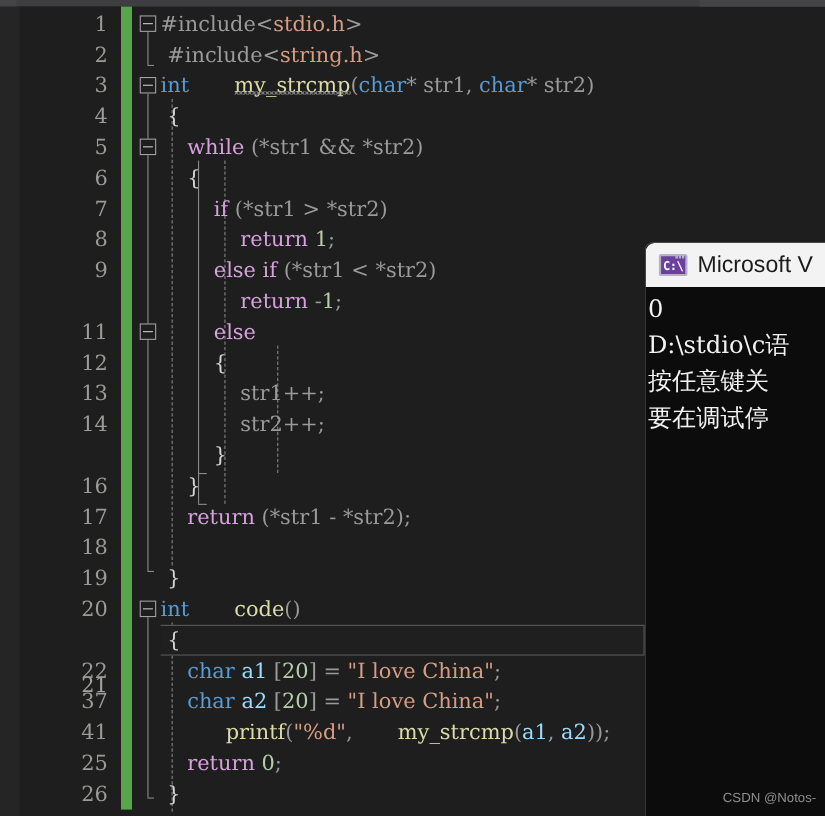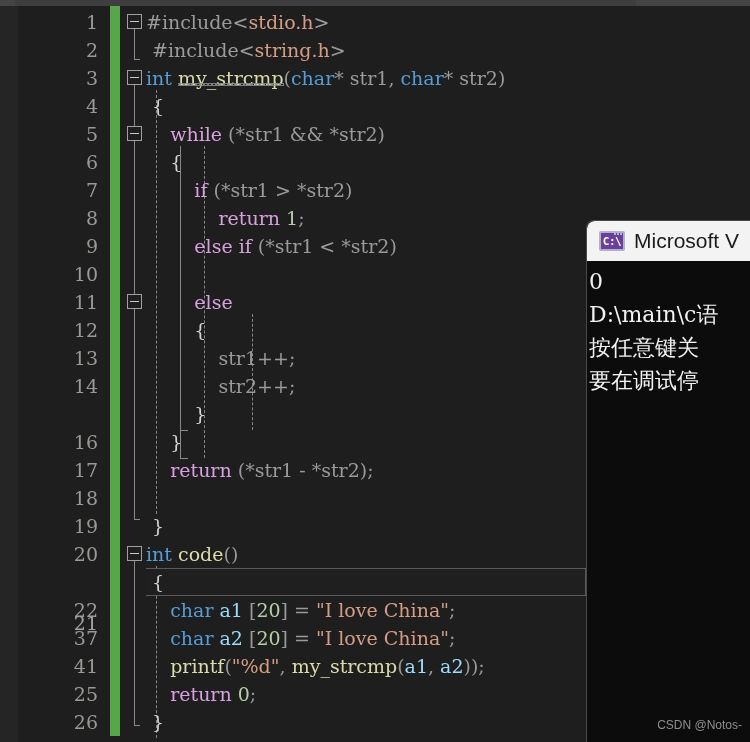--- a/index.html
+++ b/index.html
@@ -129,21 +129,21 @@
     top: 0;
     height: 28px;
     width: 450px;
     border: 1px solid #5a5a5a;
     background: #1f1f1f;
   }
 
   
   .k   { color: #d8a0df; }   
   .t   { color: #569cd6; }   
-  .fn  { color: #dcdcaa; }   
+  .fn  { color: #dcdcaa; margin-left: 35px; }   
   .var { color: #9cdcfe; }   
   .num { color: #b5cea8; }   
   .str { color: #d69d85; }   
   .pp  { color: #9b9b9b; }   
   .ppk { color: #d69d85; }   
   .pun { color: #d4d4d4; }   
   .gry { color: #9a9a9a; }
 
   
   .squiggle {
@@ -254,21 +254,20 @@
   <div class="gutter">
     <div class="ln" style="top:2px">1</div>
     <div class="ln" style="top:30px">2</div>
     <div class="ln" style="top:58px">3</div>
     <div class="ln" style="top:86px">4</div>
     <div class="ln" style="top:114px">5</div>
     <div class="ln" style="top:142px">6</div>
     <div class="ln" style="top:170px">7</div>
     <div class="ln" style="top:198px">8</div>
     <div class="ln" style="top:226px">9</div>
-    <div class="ln" style="top:254px">10</div>
     <div class="ln" style="top:282px">11</div>
     <div class="ln" style="top:310px">12</div>
     <div class="ln" style="top:338px">13</div>
     <div class="ln" style="top:366px">14</div>
     <div class="ln" style="top:422px">16</div>
     <div class="ln" style="top:450px">17</div>
     <div class="ln" style="top:478px">18</div>
     <div class="ln" style="top:506px">19</div>
     <div class="ln" style="top:534px">20</div>
     <div class="ln current" style="top:562px">21</div>
@@ -324,20 +323,21 @@
     <div class="code-line" style="top:114px"><span class="pun">&nbsp;&nbsp;&nbsp;&nbsp;</span><span class="k">while</span><span class="gry"> (*</span><span class="gry">str1</span><span class="gry"> &amp;&amp; *</span><span class="gry">str2</span><span class="gry">)</span></div>
 
     <div class="code-line" style="top:142px"><span class="pun">&nbsp;&nbsp;&nbsp;&nbsp;{</span></div>
 
     <div class="code-line" style="top:170px"><span class="pun">&nbsp;&nbsp;&nbsp;&nbsp;&nbsp;&nbsp;&nbsp;&nbsp;</span><span class="k">if</span><span class="gry"> (*</span><span class="gry">str1</span><span class="gry"> &gt; *</span><span class="gry">str2</span><span class="gry">)</span></div>
 
     <div class="code-line" style="top:198px"><span class="pun">&nbsp;&nbsp;&nbsp;&nbsp;&nbsp;&nbsp;&nbsp;&nbsp;&nbsp;&nbsp;&nbsp;&nbsp;</span><span class="k">return</span><span class="pun"> </span><span class="num">1</span><span class="gry">;</span></div>
 
     <div class="code-line" style="top:226px"><span class="pun">&nbsp;&nbsp;&nbsp;&nbsp;&nbsp;&nbsp;&nbsp;&nbsp;</span><span class="k">else</span><span class="pun"> </span><span class="k">if</span><span class="gry"> (*</span><span class="gry">str1</span><span class="gry"> &lt; *</span><span class="gry">str2</span><span class="gry">)</span></div>
 
+    <div class="code-line" style="top:254px"><span class="pun">&nbsp;&nbsp;&nbsp;&nbsp;&nbsp;&nbsp;&nbsp;&nbsp;&nbsp;&nbsp;&nbsp;&nbsp;</span><span class="k">return</span><span class="pun"> </span><span class="gry">-</span><span class="num">1</span><span class="gry">;</span></div>
 
     <div class="code-line" style="top:282px"><span class="pun">&nbsp;&nbsp;&nbsp;&nbsp;&nbsp;&nbsp;&nbsp;&nbsp;</span><span class="k">else</span></div>
 
     <div class="code-line" style="top:310px"><span class="pun">&nbsp;&nbsp;&nbsp;&nbsp;&nbsp;&nbsp;&nbsp;&nbsp;{</span></div>
 
     <div class="code-line" style="top:338px"><span class="pun">&nbsp;&nbsp;&nbsp;&nbsp;&nbsp;&nbsp;&nbsp;&nbsp;&nbsp;&nbsp;&nbsp;&nbsp;</span><span class="gry">str1++;</span></div>
 
     <div class="code-line" style="top:366px"><span class="pun">&nbsp;&nbsp;&nbsp;&nbsp;&nbsp;&nbsp;&nbsp;&nbsp;&nbsp;&nbsp;&nbsp;&nbsp;</span><span class="gry">str2++;</span></div>
 
     <div class="code-line" style="top:394px"><span class="pun">&nbsp;&nbsp;&nbsp;&nbsp;&nbsp;&nbsp;&nbsp;&nbsp;}</span></div>
@@ -368,21 +368,21 @@
   <div class="console-window">
     <div class="console-titlebar">
       <div class="cmd-icon">
         <div class="dots"></div>
         <span class="glyph">C:\</span>
       </div>
       <span class="console-title">Microsoft V</span>
     </div>
     <div class="console-body">
       <div class="console-line">0</div>
-      <div class="console-line">D:\main\c语</div>
+      <div class="console-line">D:\stdio\c语</div>
       <div class="console-line">按任意键关</div>
       <div class="console-line">要在调试停</div>
     </div>
   </div>
 
   <div class="watermark">CSDN @Notos-</div>
 
 </div>
 
 </body></html>

